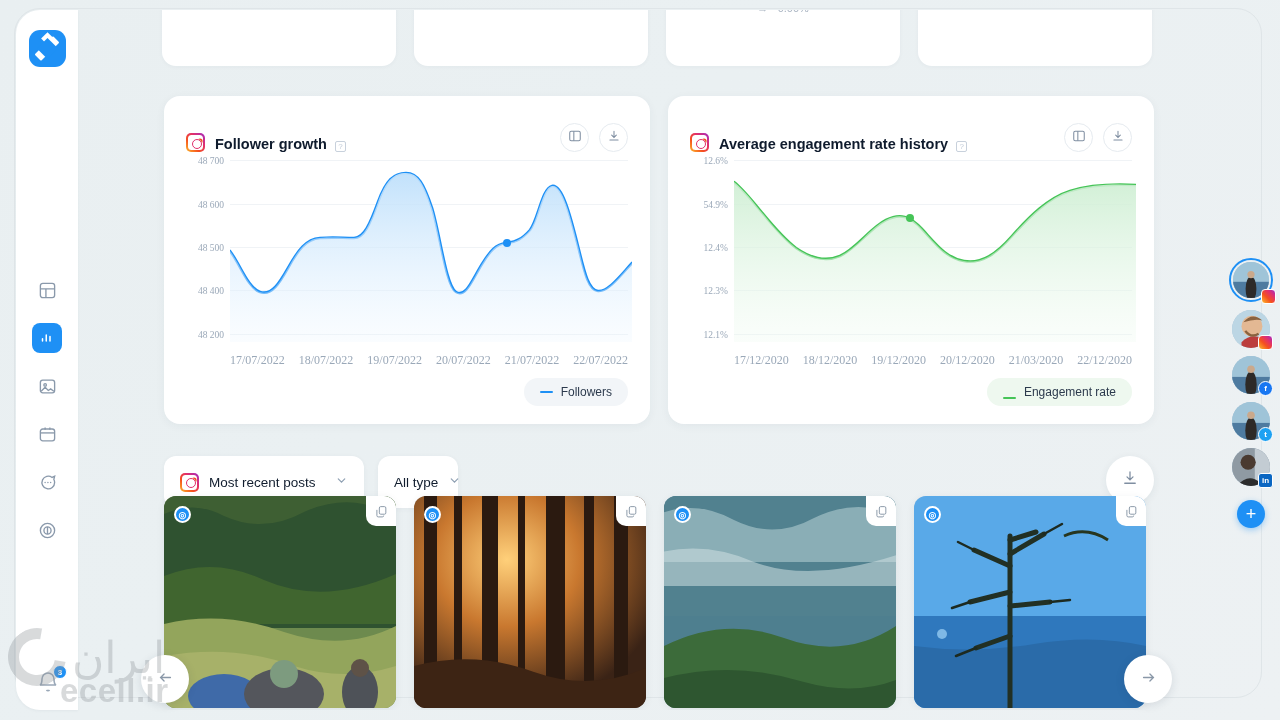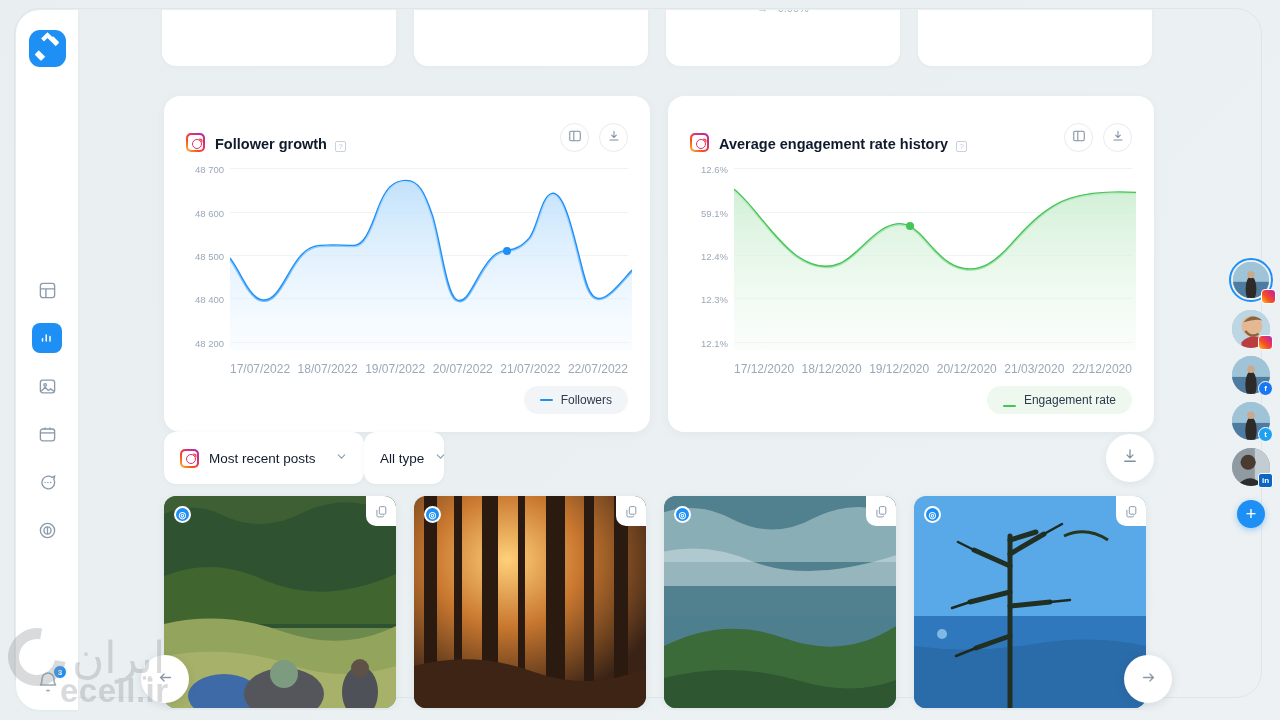--- a/index.html
+++ b/index.html
@@ -134,21 +134,21 @@
     border-radius: 2px; color: #c2ccd8; font-size: 8px; line-height: 10px;
     text-align: center; font-family:"Liberation Sans", sans-serif;
   }
   .head-actions { margin-left: auto; display: flex; gap: 10px; }
   .round-btn {
     width: 29px; height: 29px; border-radius: 50%; border: 1px solid #e6ebf0;
     background:#fff; display:flex; align-items:center; justify-content:center;
     color:#7f8ea1; cursor:pointer;
   }
 
-  .plot { position: relative; margin-top: 12px; height: 212px; }
+  .plot { position: relative; margin-top: 4px; height: 212px; font-family: Liberation Serif, serif; }
   .ylabels {
     position: absolute; left: 0; top: 0; width: 38px; height: 186px;
     font-size: 9.5px; color: #9aa8b8;
   }
   .ylabels span { position: absolute; right: 0; white-space: nowrap; }
   .grid-area { position: absolute; left: 44px; right: 0; top: 0; height: 186px; }
   .gridline { position: absolute; left: 0; right: 0; height: 1px; background: #f0f3f6; }
   .plot svg.series { position:absolute; left:0; top:0; }
   .xlabels {
     position: absolute; left: 44px; right: 0; bottom: 0;
@@ -159,22 +159,22 @@
   .legend-pill {
     display:flex; align-items:center; gap:8px;
     background:#f2f5f8; border-radius: 16px; padding: 7px 16px;
     font-size: 12px; color:#2c3a4d;
   }
   .legend-pill.green { background:#eef8ef;align-items:flex-end; }
   .legend-dash { width: 13px; height: 2.5px; border-radius:2px; display:block; }
 
   
   .filter-row {
-    position: absolute; left: 86px; top: 422px; width: 990px; height: 52px;
-    display: flex; align-items: center; 
+    position: absolute; left: 86px; top: 446px; width: 990px; height: 52px;
+    display: flex; gap: 14px;
   }
   .select {
     height: 52px; background:#fff; border-radius: 12px;
     display:flex; align-items:center; padding: 0 16px; gap: 10px;
     box-shadow: 0 1px 5px rgba(30,50,70,.05); cursor: pointer;
   }
   .select.w1 { width: 200px; }
   .select.w2 { width: 80px; }
   .select-label { font-size: 13.5px; color:#111d2e; white-space:nowrap; }
   .chev { margin-left:auto; color:#8fa0b3; }
@@ -453,21 +453,21 @@
                   <path d="M12 4v10M8 10.5l4 4 4-4M5 19h14"></path>
                 </svg>
               </span>
             </div>
           </div>
         </div>
 
         <div class="plot">
           <div class="ylabels">
             <span style="top:0px">12.6%</span>
-            <span style="top:44px">59.1%</span>
+            <span style="top:44px">54.9%</span>
             <span style="top:87px">12.4%</span>
             <span style="top:130px">12.3%</span>
             <span style="top:174px">12.1%</span>
           </div>
           <div class="grid-area">
             <div class="gridline" style="top:4px"></div>
             <div class="gridline" style="top:48px"></div>
             <div class="gridline" style="top:91px"></div>
             <div class="gridline" style="top:134px"></div>
             <div class="gridline" style="top:178px"></div>

